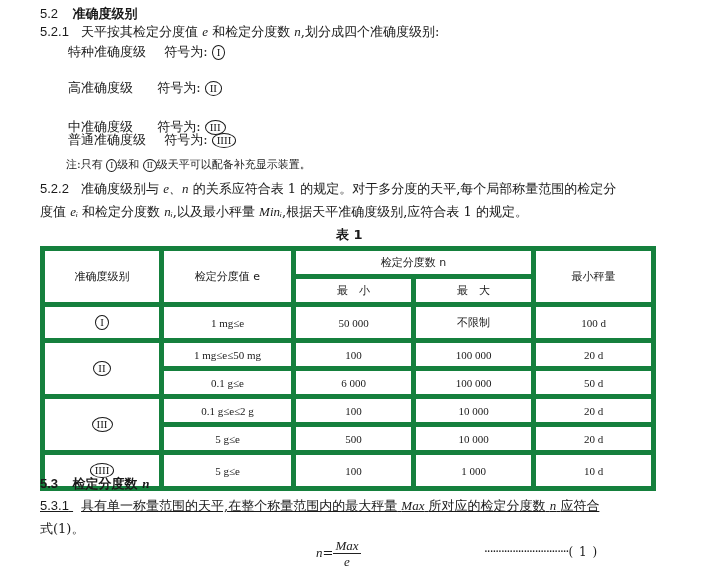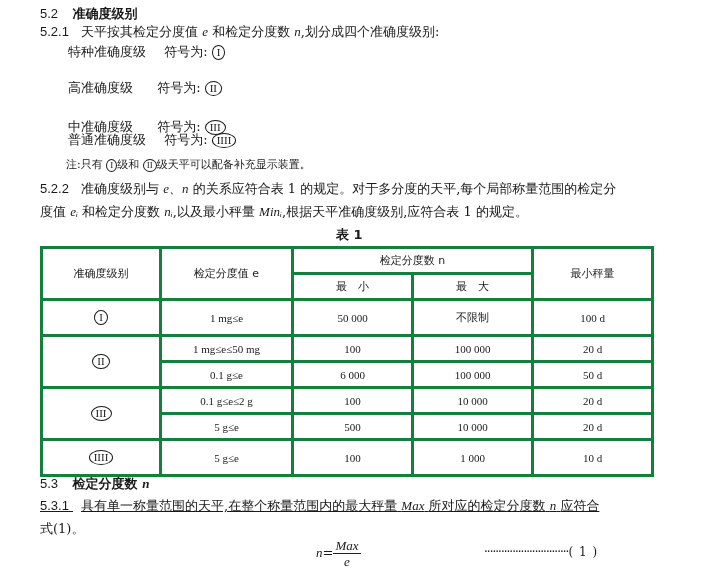--- a/index.html
+++ b/index.html
@@ -10,21 +10,21 @@
     .small { font-size:11px; line-height:14px; }
     .head { font-family:"DejaVu Sans", sans-serif; font-weight:bold; font-size:13px; }
     .num { font-family:"Liberation Sans", sans-serif; }
     .it { font-style:italic; font-family:"Liberation Serif", serif; }
     .circ { display:inline-block; border:1.3px solid #1a1a1a; border-radius:50%;
             font-family:"Liberation Serif", serif; font-size:11px; line-height:13px;
             padding:0 4px; text-align:center; vertical-align:middle; }
     .circ.sm { font-size:9px; line-height:11px; padding:0 3px; }
     table.t1 { position:absolute; left:40px; top:246px; border-collapse:collapse;
                border:1.5px solid #222; font-size:11px; }
-    table.t1 td { border:3px solid #15803d; text-align:center; padding:0; height:23px;
+    table.t1 td { border:5px solid #15803d; text-align:center; padding:0; height:23px;
                   font-family:"Liberation Serif", serif; }
     table.t1 td.hz { font-family:"DejaVu Sans", sans-serif; font-size:11px; }
     .frac { display:inline-block; vertical-align:middle; text-align:center; }
     .frac .top { display:block; border-bottom:1px solid #222; padding:0 2px; line-height:15px; }
     .frac .bot { display:block; line-height:15px; }
   </style>
 </head>
 <body>
 
 <div class="abs head" style="left:40px;top:5px;">
@@ -139,21 +139,21 @@
     <td><span class="circ">IIII</span></td>
     <td>5 g≤e</td>
     <td class="num">100</td>
     <td>1 000</td>
     <td>10 d</td>
   </tr>
 </tbody>
   </table>
 
 <div class="abs head" style="left:40px;top:475px;">
-  <span class="num" style="font-weight:normal;">5.3</span>
+  <span class="num" style="font-weight:bold;">5.3</span>
   <span style="margin-left:10px;margin-top:29px;">检定分度数</span>
   <span class="it">n</span>
 </div>
 
 <div class="abs txt" style="left:40px;top:498px;text-decoration:underline;">
   <span class="num">5.3.1</span>
   <span style="margin-left:8px;">具有单一称量范围的天平,在整个称量范围内的最大秤量</span>
   <span class="it">Max</span>
   <span>所对应的检定分度数</span>
   <span class="it">n</span>

